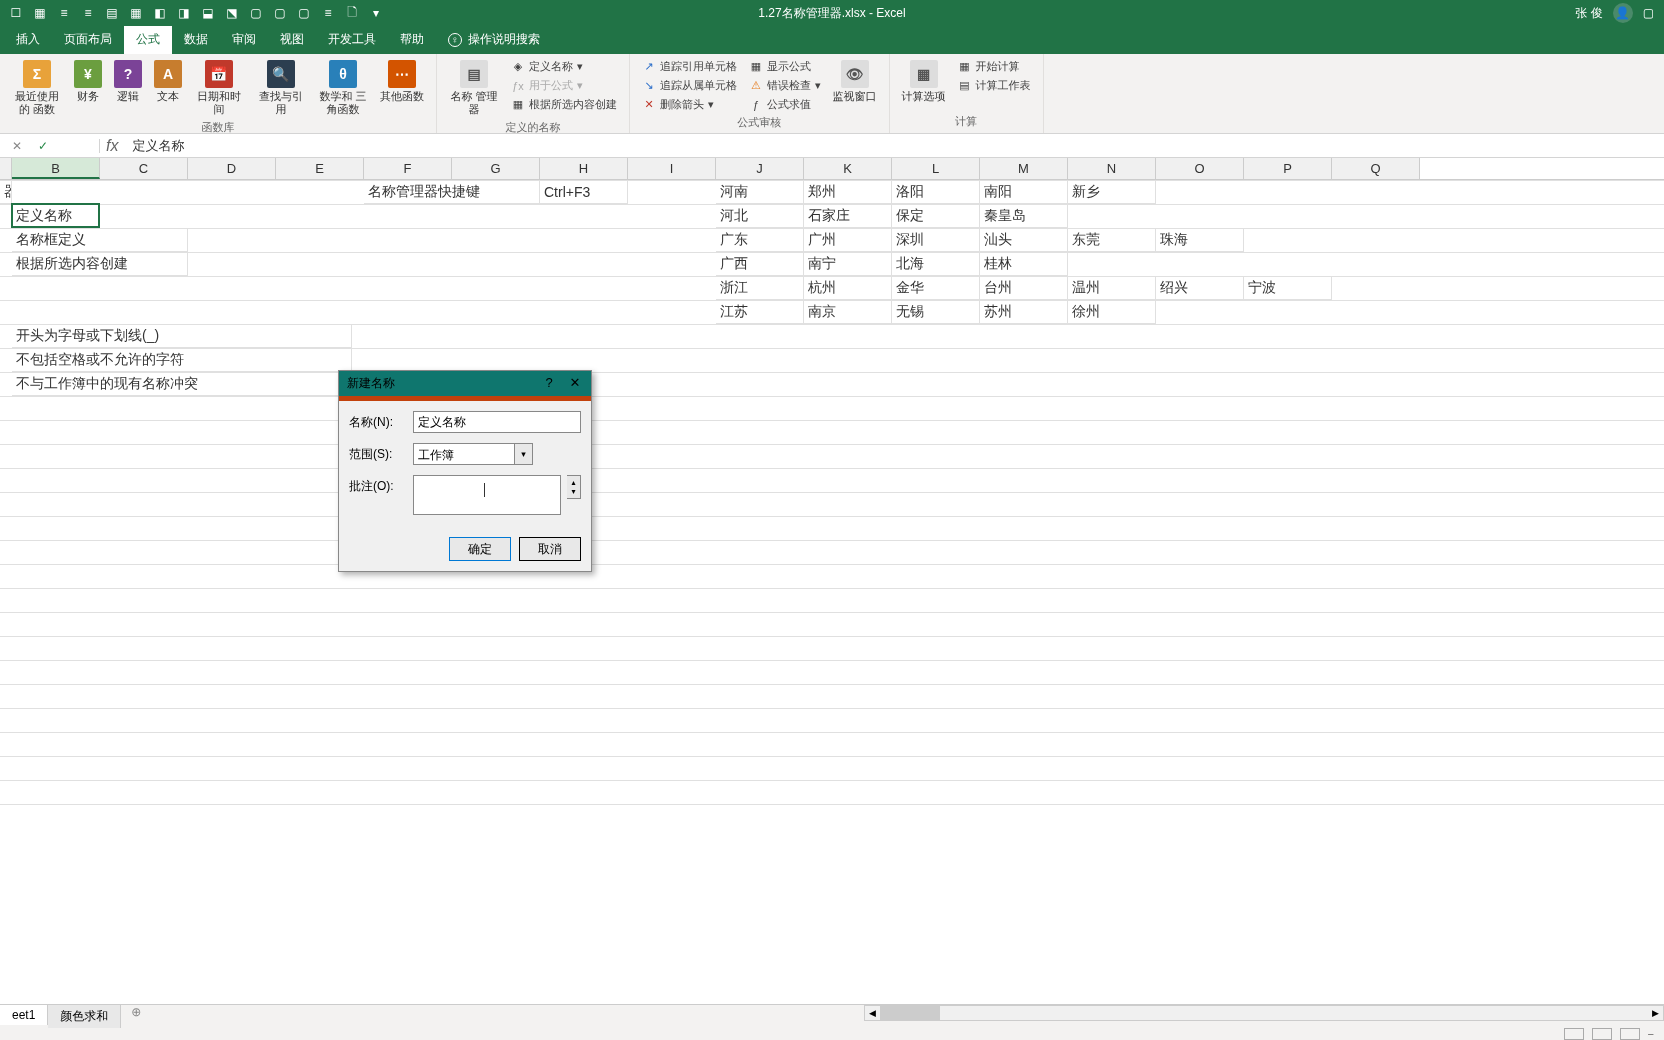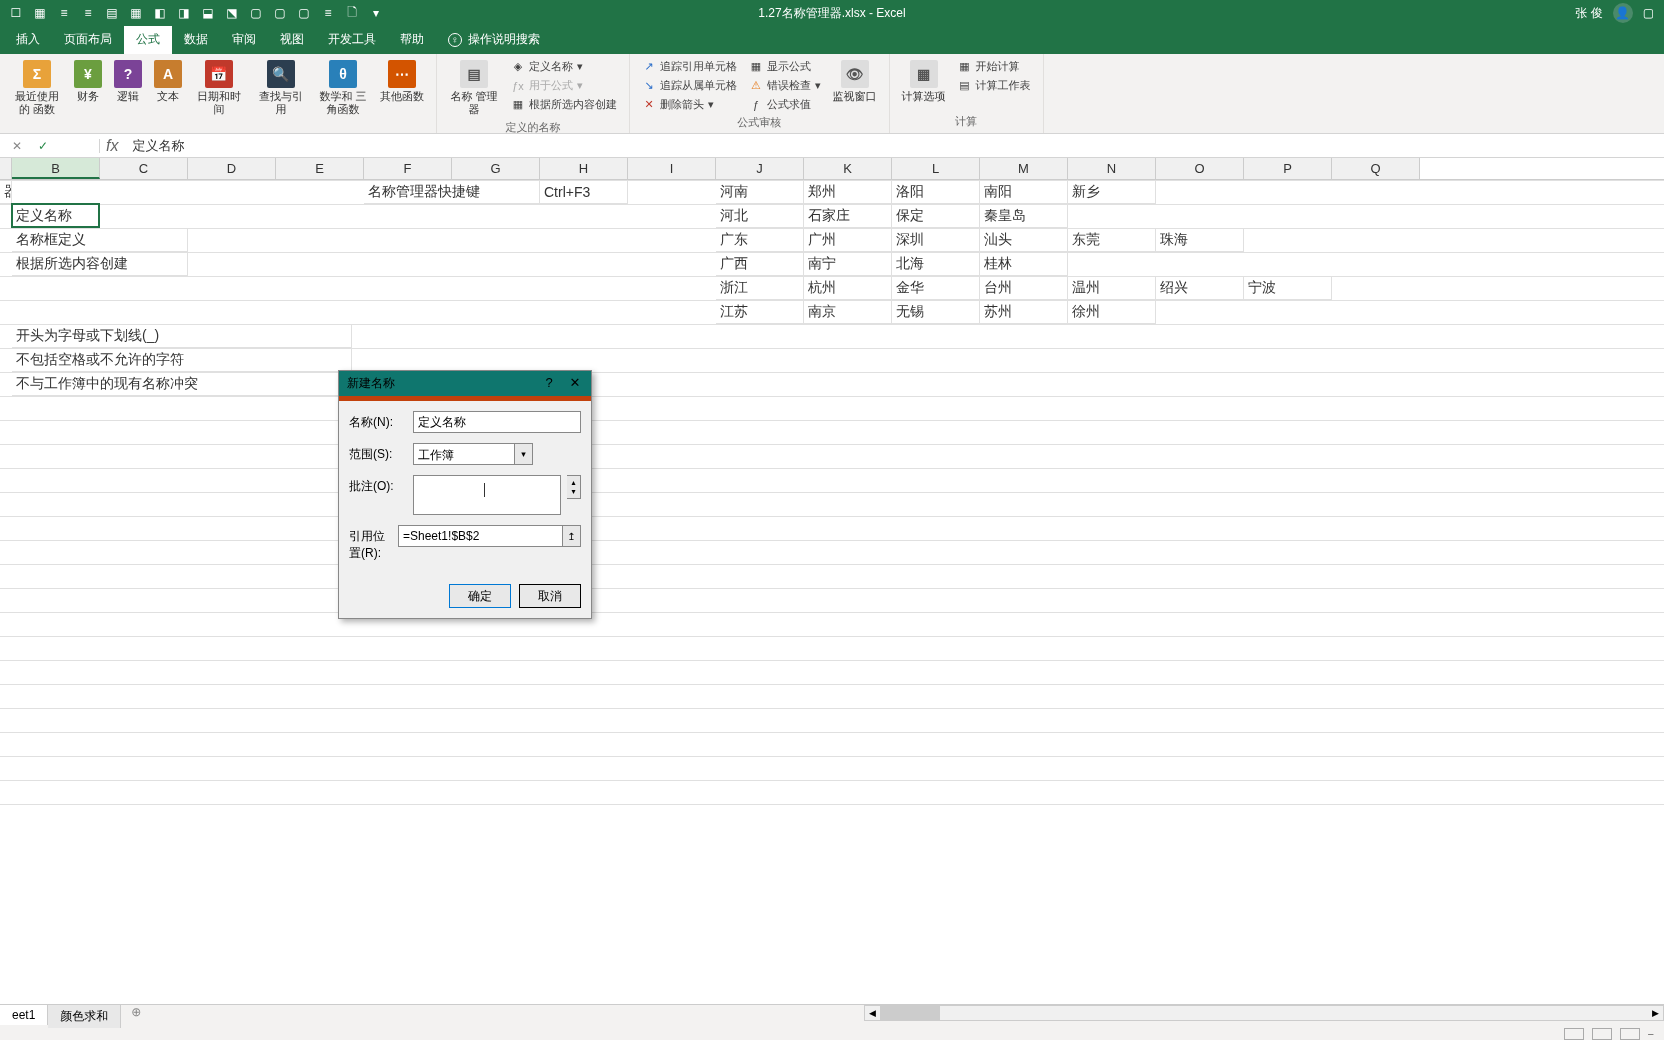--- a/index.html
+++ b/index.html
@@ -168,20 +168,21 @@
       <div class="ribbon-btn-big">
           <div class="icon" style="background:#2980b9">θ</div>
           <div class="label">数学和
 三角函数</div>
         </div>
       <div class="ribbon-btn-big">
           <div class="icon" style="background:#d35400">⋯</div>
           <div class="label">其他函数</div>
         </div>
     </div>
+    <div class="ribbon-group-label">函数库</div>
   </div>
   <div class="ribbon-group">
     <div class="ribbon-items">
       <div class="ribbon-btn-big">
           <div class="icon" style="background:#ddd;color:#555">▤</div>
           <div class="label">名称
 管理器</div>
         </div>
       <div class="ribbon-side-list">
         <div class="ribbon-side-item"><span class="ribbon-side-icon">◈</span><span>定义名称</span> ▾</div>
@@ -395,27 +396,20 @@
       </div>
     </div>
     <div class="dialog-row">
       <div class="dialog-label">批注(O):</div>
       <div class="dialog-textarea"><span class="text-cursor" style="margin-left:66px;margin-top:4px"></span></div>
       <div class="dialog-textarea-scroll">
           <span>▴</span>
           <span>▾</span>
         </div>
     </div>
-    <div class="dialog-row">
-      <div class="dialog-label">引用位置(R):</div>
-      <div class="dialog-ref">
-        <input class="dialog-ref-input" value="=Sheet1!$B$2" style="">
-        <div class="dialog-ref-btn">↥</div>
-      </div>
-    </div>
   </div>
   <div class="dialog-footer">
     <button class="dialog-btn primary">确定</button>
     <button class="dialog-btn">取消</button>
   </div>
 </div>
 
 <div class="sheet-tabs">
   <div class="sheet-tab">eet1</div>
   <div class="sheet-tab inactive">颜色求和</div>

